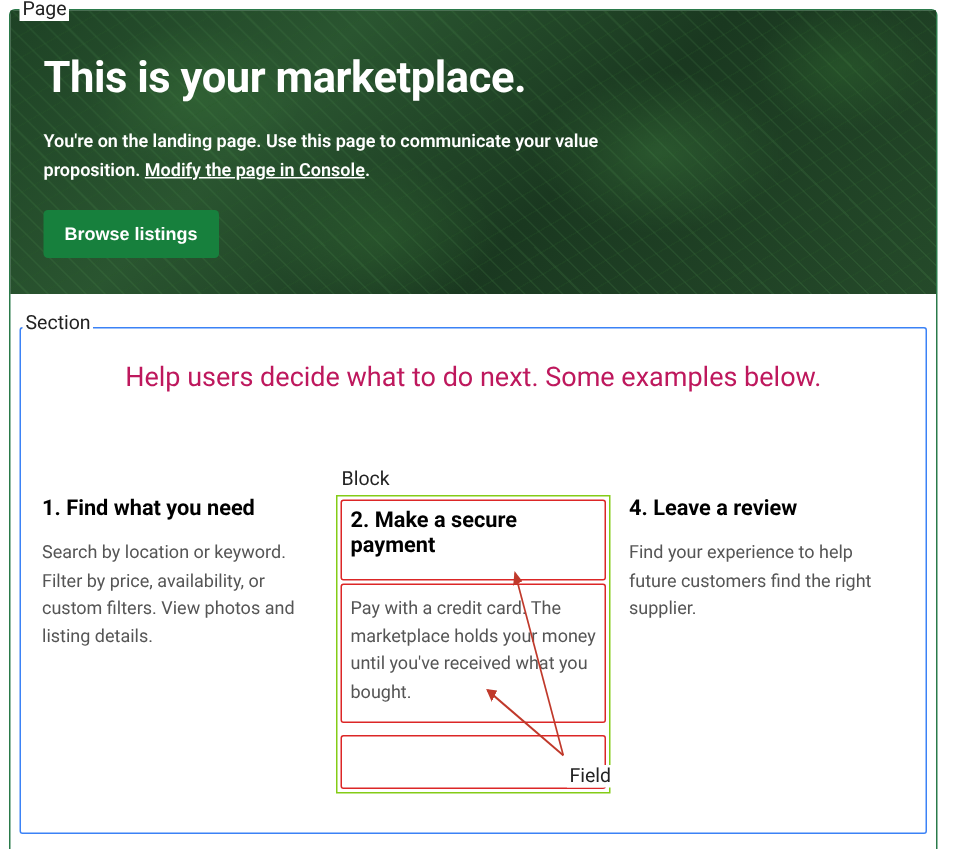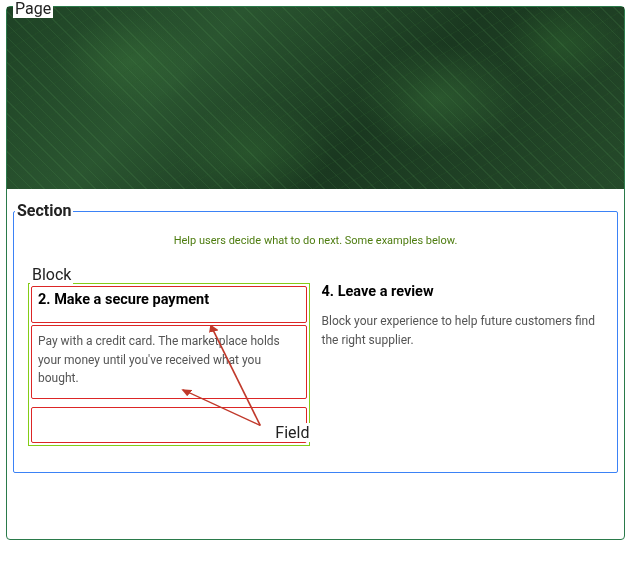--- a/index.html
+++ b/index.html
@@ -1,19 +1,19 @@
 <!DOCTYPE html>
 <html><head>
 <meta charset="utf-8">
 <style>
 * { box-sizing: border-box; margin: 0; padding: 0; }
 body { font-family: -apple-system, BlinkMacSystemFont, "Segoe UI", Roboto, sans-serif; background: #fff; padding: 6px; }
 
 .wrapper { border: 1px solid #2a7a4a; border-radius: 4px; position: relative; width: 619px; }
-.label { position: absolute; font-size: 16px; color: #222; background: #fff; padding: 0 2px; z-index: 10; }
+.label { position: absolute; font-size: 13px; color: #222; background: #fff; padding: 0 2px; z-index: 10; }
 .page-label { top: -8px; left: 6px; }
 
 .hero { background: #1a3b1f; position: relative; overflow: hidden; padding: 28px 22px 24px; color: #fff; min-height: 182px; }
 .ferns { position: absolute; inset: 0; background:
   radial-gradient(ellipse 120px 80px at 20% 30%, rgba(60,120,60,0.4) 0%, transparent 60%),
   radial-gradient(ellipse 140px 90px at 70% 50%, rgba(70,140,70,0.35) 0%, transparent 60%),
   radial-gradient(ellipse 100px 70px at 90% 20%, rgba(50,110,50,0.4) 0%, transparent 60%),
   radial-gradient(ellipse 130px 85px at 40% 80%, rgba(55,115,55,0.35) 0%, transparent 60%),
   linear-gradient(135deg, #1e4225 0%, #2a5530 30%, #1a3820 60%, #254a2a 100%);
 }
@@ -21,27 +21,27 @@
   repeating-linear-gradient(45deg, transparent 0, transparent 8px, rgba(90,160,90,0.08) 8px, rgba(90,160,90,0.08) 9px),
   repeating-linear-gradient(-30deg, transparent 0, transparent 12px, rgba(40,90,40,0.1) 12px, rgba(40,90,40,0.1) 13px);
 }
 .hero-content { position: relative; z-index: 2; }
 .hero h1 { font-size: 29px; font-weight: 700; margin-bottom: 16px; letter-spacing: -0.3px; }
 .hero p { font-size: 12px; font-weight: 600; line-height: 1.55; max-width: 370px; margin-bottom: 18px; }
 .hero a.inline-link { color: #fff; text-decoration: underline; }
 .btn-browse { background: #17803d; color: #fff; border: none; padding: 9px 14px; font-size: 12px; font-weight: 600; border-radius: 3px; cursor: pointer; }
 
 .section-wrap { padding: 8px 6px 10px; position: relative; margin-top: 14px; }
-.section-label { top: -2px; left: 8px; font-weight: bold; }
+.section-label { top: -2px; left: 8px; }
 .section-box { border: 1px solid #3b82f6; border-radius: 2px; padding: 22px 14px 26px; position: relative; }
 .section-title { text-align: center; font-size: 21px; font-weight: 700; margin-bottom: 12px; }
-.section-sub { text-align: center; font-size: 11px; color: #4d7c0f; margin-bottom: 36px; }
+.section-sub { text-align: center; font-size: 18px; color: #be185d; margin-bottom: 36px; }
 
 .cols { display: flex; gap: 12px; }
-.col { flex: 1; position: relative; }
+.col { flex: 1; position: relative; margin-top: 32px; }
 .col h3 { font-size: 14.5px; font-weight: 700; margin-bottom: 12px; }
 .col p { font-size: 12px; color: #555; line-height: 1.55; }
 
 .block-wrap { position: relative; }
 .block-label { top: -18px; left: 2px; }
 .block-box { border: 1px solid #84cc16; padding: 0; }
 .field-a { border: 1px solid #dc2626; border-radius: 2px; padding: 4px 6px 2px; margin: 2px; }
 .field-b { border: 1px solid #dc2626; border-radius: 2px; padding: 6px 6px 10px; margin: 0 2px 2px; }
 .field-c { border: 1px solid #dc2626; border-radius: 2px; margin: 8px 2px 2px; height: 36px; position: relative; }
 .field-label { bottom: 6px; right: -34px; }
@@ -51,28 +51,39 @@
 .feature { padding: 24px 30px 32px; text-align: center; }
 </style>
 </head>
 <body>
 
 <div class="wrapper">
   <span class="label page-label">Page</span>
 
   <div class="hero">
     <div class="ferns"></div>
+    <div class="hero-content">
+      <h1>This is your marketplace.</h1>
+      <p>
+        <span>You're on the landing page. Use this page to communicate your value proposition. </span><a href="#" class="inline-link">Modify the page in Console</a><span>.</span>
+      </p>
+      <button class="btn-browse">Browse listings</button>
+    </div>
   </div>
 
   <div class="section-wrap">
     <span class="label section-label">Section</span>
     <div class="section-box">
       <p class="section-sub">Help users decide what to do next. Some examples below.</p>
 
       <div class="cols">
+        <div class="col">
+          <h3>1. Find what you need</h3>
+          <p>Search by location or keyword. Filter by price, availability, or custom filters. View photos and listing details.</p>
+        </div>
 
         <div class="col block-wrap">
           <span class="label block-label">Block</span>
           <div class="block-box">
             <div class="field-a">
               <h3>2. Make a secure payment</h3>
             </div>
             <div class="field-b">
               <p>Pay with a credit card. The marketplace holds your money until you've received what you bought.</p>
             </div>
@@ -85,21 +96,21 @@
                 <path d="M0,0 L6,3 L0,6 Z" fill="#c0392b"></path>
               </marker>
             </defs>
             <line x1="165" y1="140" x2="130" y2="42" stroke="#c0392b" stroke-width="1.2" marker-end="url(#ah)"></line>
             <line x1="165" y1="140" x2="110" y2="105" stroke="#c0392b" stroke-width="1.2" marker-end="url(#ah)"></line>
           </svg>
         </div>
 
         <div class="col">
           <h3>4. Leave a review</h3>
-          <p>Block your experience to help future customers find the right supplier.</p>
+          <p>Find your experience to help future customers find the right supplier.</p>
         </div>
       </div>
     </div>
   </div>
 
   <div class="feature">
     
     
   </div>
 </div>

